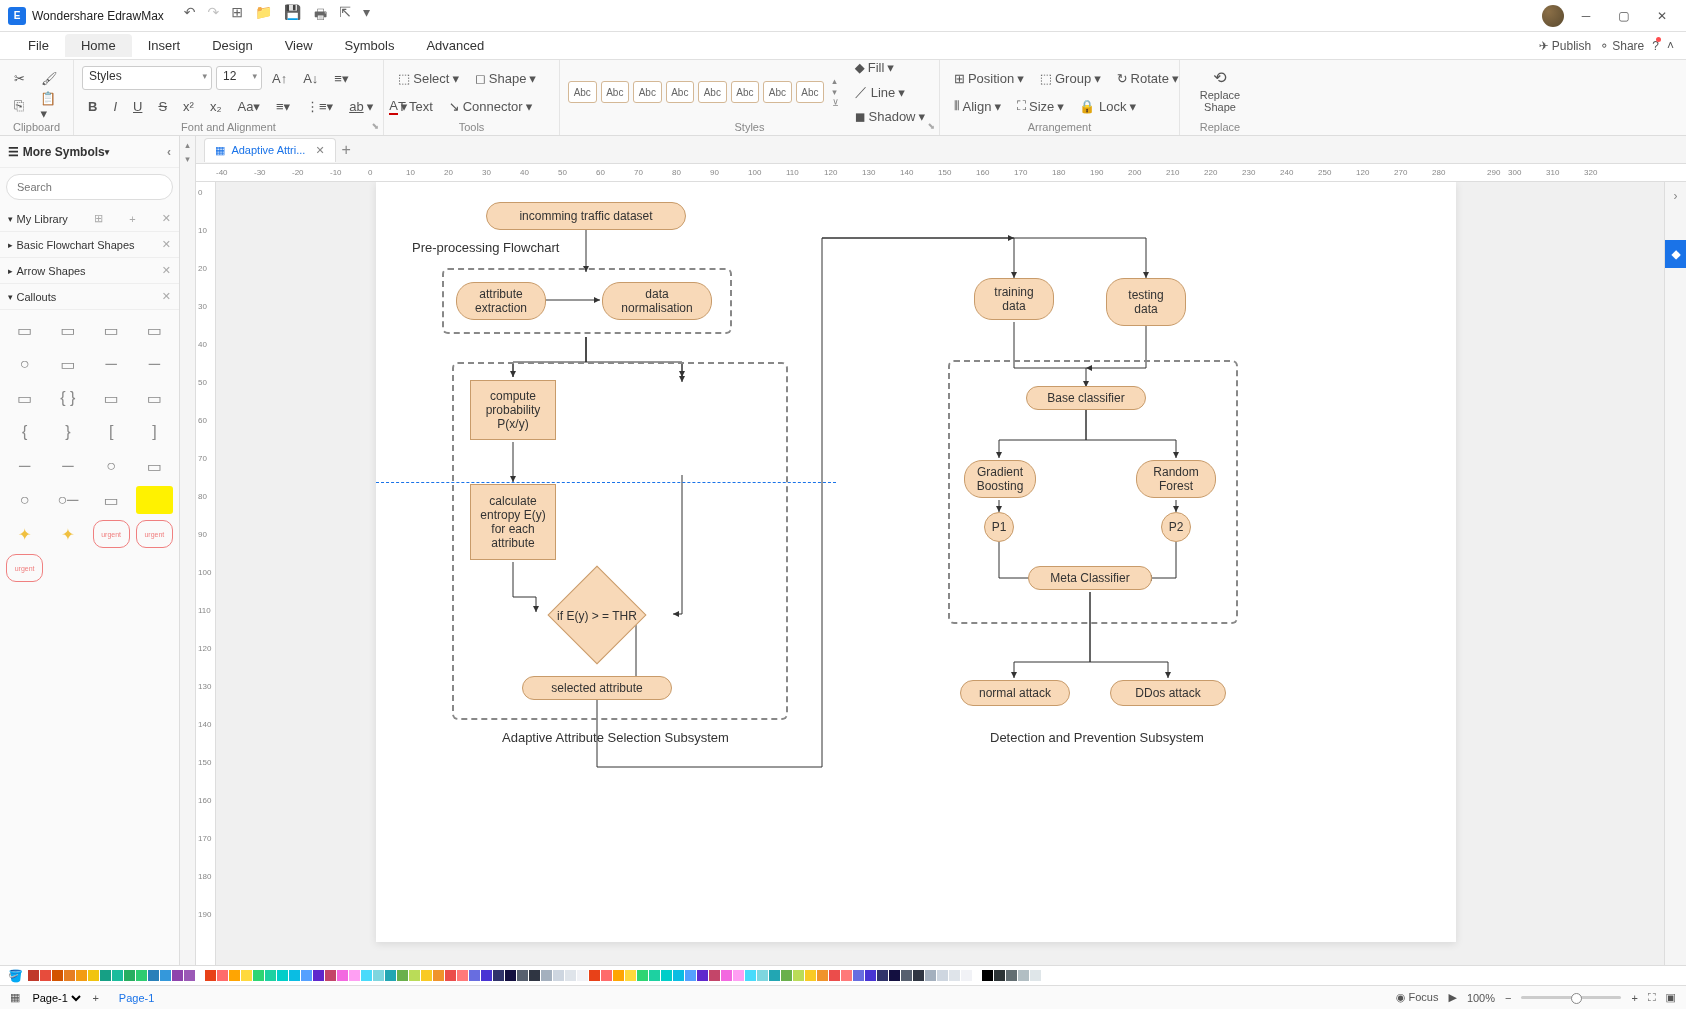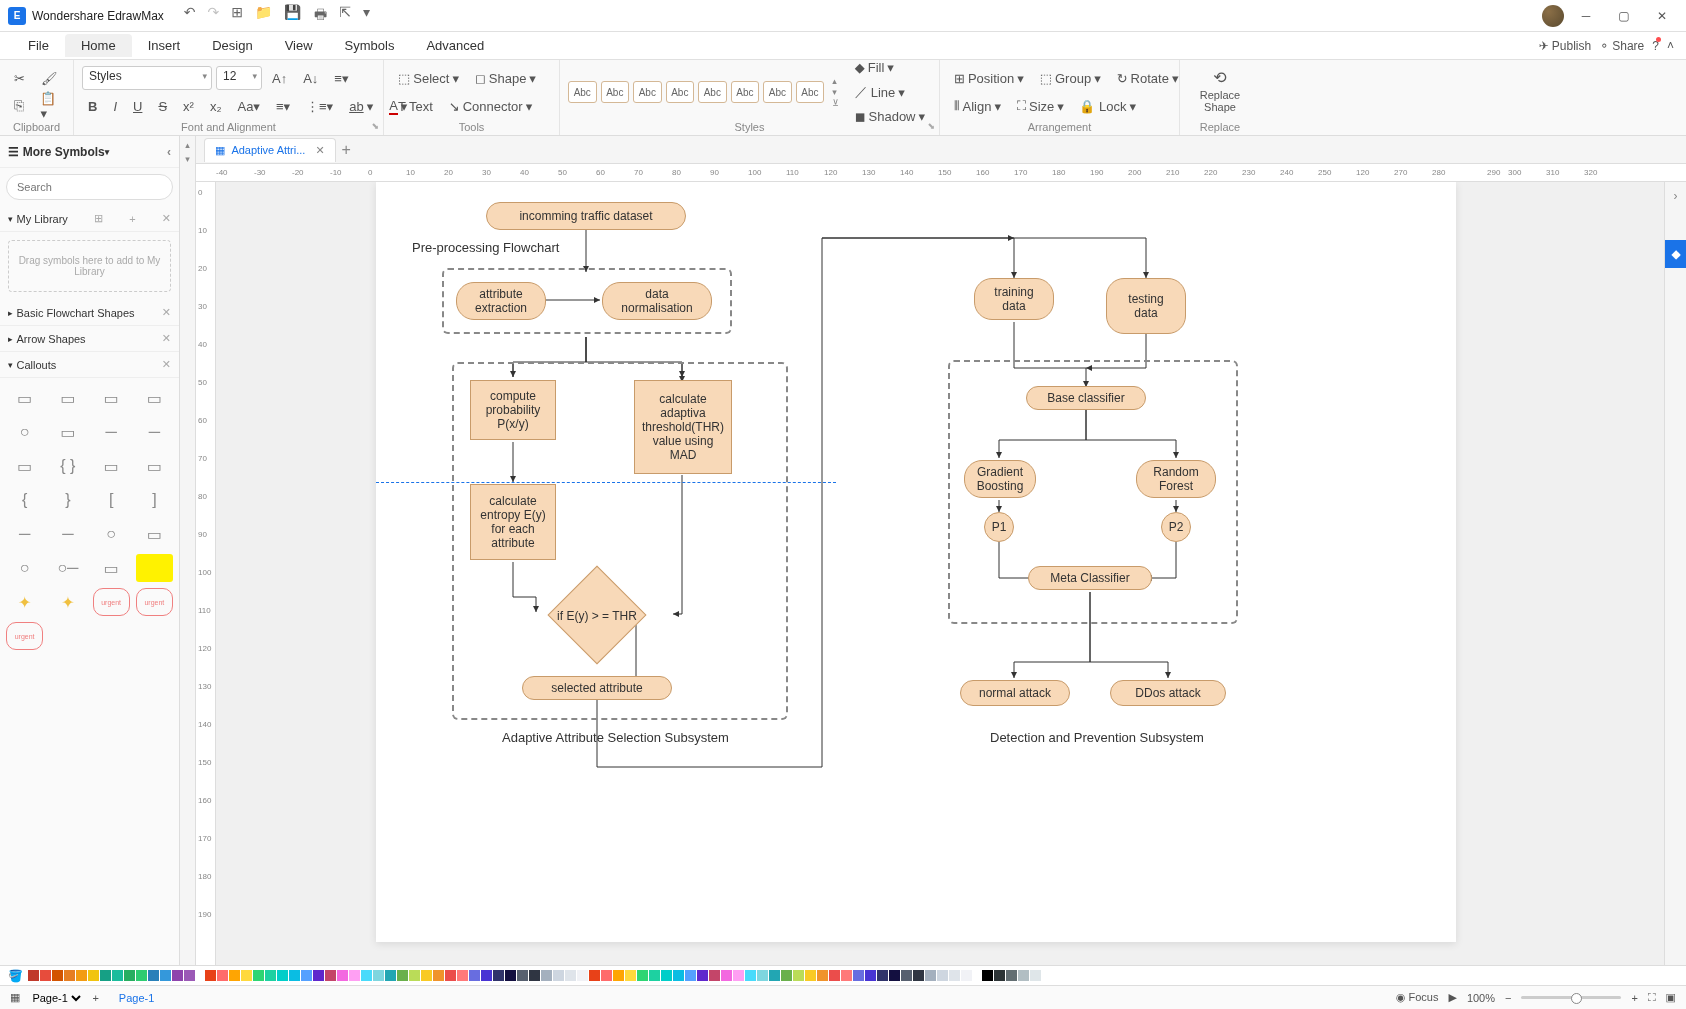--- a/index.html
+++ b/index.html
@@ -248,21 +248,20 @@
     <div class="lp-search">
       <input placeholder="Search" style="">
     </div>
     <div class="lp-sec">
       <span class="chev">▾</span>
         <span>My Library</span>
       <span class="xbtn">⊞</span>
       <span class="xbtn">+</span>
       <span class="xbtn">✕</span>
     </div>
-    <div class="lp-drop">Drag symbols here to add to My Library</div>
     <div class="lp-sec">
       <span class="chev">▸</span>
         <span>Basic Flowchart Shapes</span>
       <span class="xbtn">✕</span>
     </div>
     <div class="lp-sec">
       <span class="chev">▸</span>
         <span>Arrow Shapes</span>
       <span class="xbtn">✕</span>
     </div>
@@ -415,30 +414,29 @@
         </svg>
 
         <div class="node-round" style="left:110px;top:20px;width:200px;height:28px">incomming traffic dataset</div>
         <div class="lbl" style="left:36px;top:58px">Pre-processing Flowchart</div>
         <div class="dashbox" style="left:66px;top:86px;width:290px;height:66px"></div>
         <div class="node-round" style="left:80px;top:100px;width:90px;height:38px">attribute extraction</div>
         <div class="node-round" style="left:226px;top:100px;width:110px;height:38px">data normalisation</div>
 
         <div class="dashbox" style="left:76px;top:180px;width:336px;height:358px"></div>
         <div class="node-rect" style="left:94px;top:198px;width:86px;height:60px">compute probability P(x/y)</div>
-        <div class="node-rect" style="left:258px;top:198px;width:98px;height:94px">calculate adaptiva threshold(THR) value using MAD</div>
         <div class="node-rect" style="left:94px;top:302px;width:86px;height:76px">calculate entropy E(y) for each attribute</div>
         <div class="node-diamond" style="left:186px;top:398px;width:70px;height:70px">
             <span style="width:100px;margin-left:-15px;margin-top:28px">if E(y) &gt; = THR</span>
           </div>
         <div class="node-round" style="left:146px;top:494px;width:150px;height:24px">selected attribute</div>
         <div class="lbl" style="left:126px;top:548px">Adaptive Attribute Selection Subsystem</div>
 
         <div class="node-round" style="left:598px;top:96px;width:80px;height:42px">training data</div>
-        <div class="node-round" style="left:730px;top:96px;width:80px;height:56px">testing data</div>
+        <div class="node-round" style="left:730px;top:96px;width:80px;height:48px">testing data</div>
 
         <div class="dashbox" style="left:572px;top:178px;width:290px;height:264px"></div>
         <div class="node-round" style="left:650px;top:204px;width:120px;height:24px">Base classifier</div>
         <div class="node-round" style="left:588px;top:278px;width:72px;height:38px">Gradient Boosting</div>
         <div class="node-round" style="left:760px;top:278px;width:80px;height:38px">Random Forest</div>
         <div class="node-circle" style="left:608px;top:330px;width:30px;height:30px">P1</div>
         <div class="node-circle" style="left:785px;top:330px;width:30px;height:30px">P2</div>
         <div class="node-round" style="left:652px;top:384px;width:124px;height:24px">Meta Classifier</div>
         <div class="node-round" style="left:584px;top:498px;width:110px;height:26px">normal attack</div>
         <div class="node-round" style="left:734px;top:498px;width:116px;height:26px">DDos attack</div>

